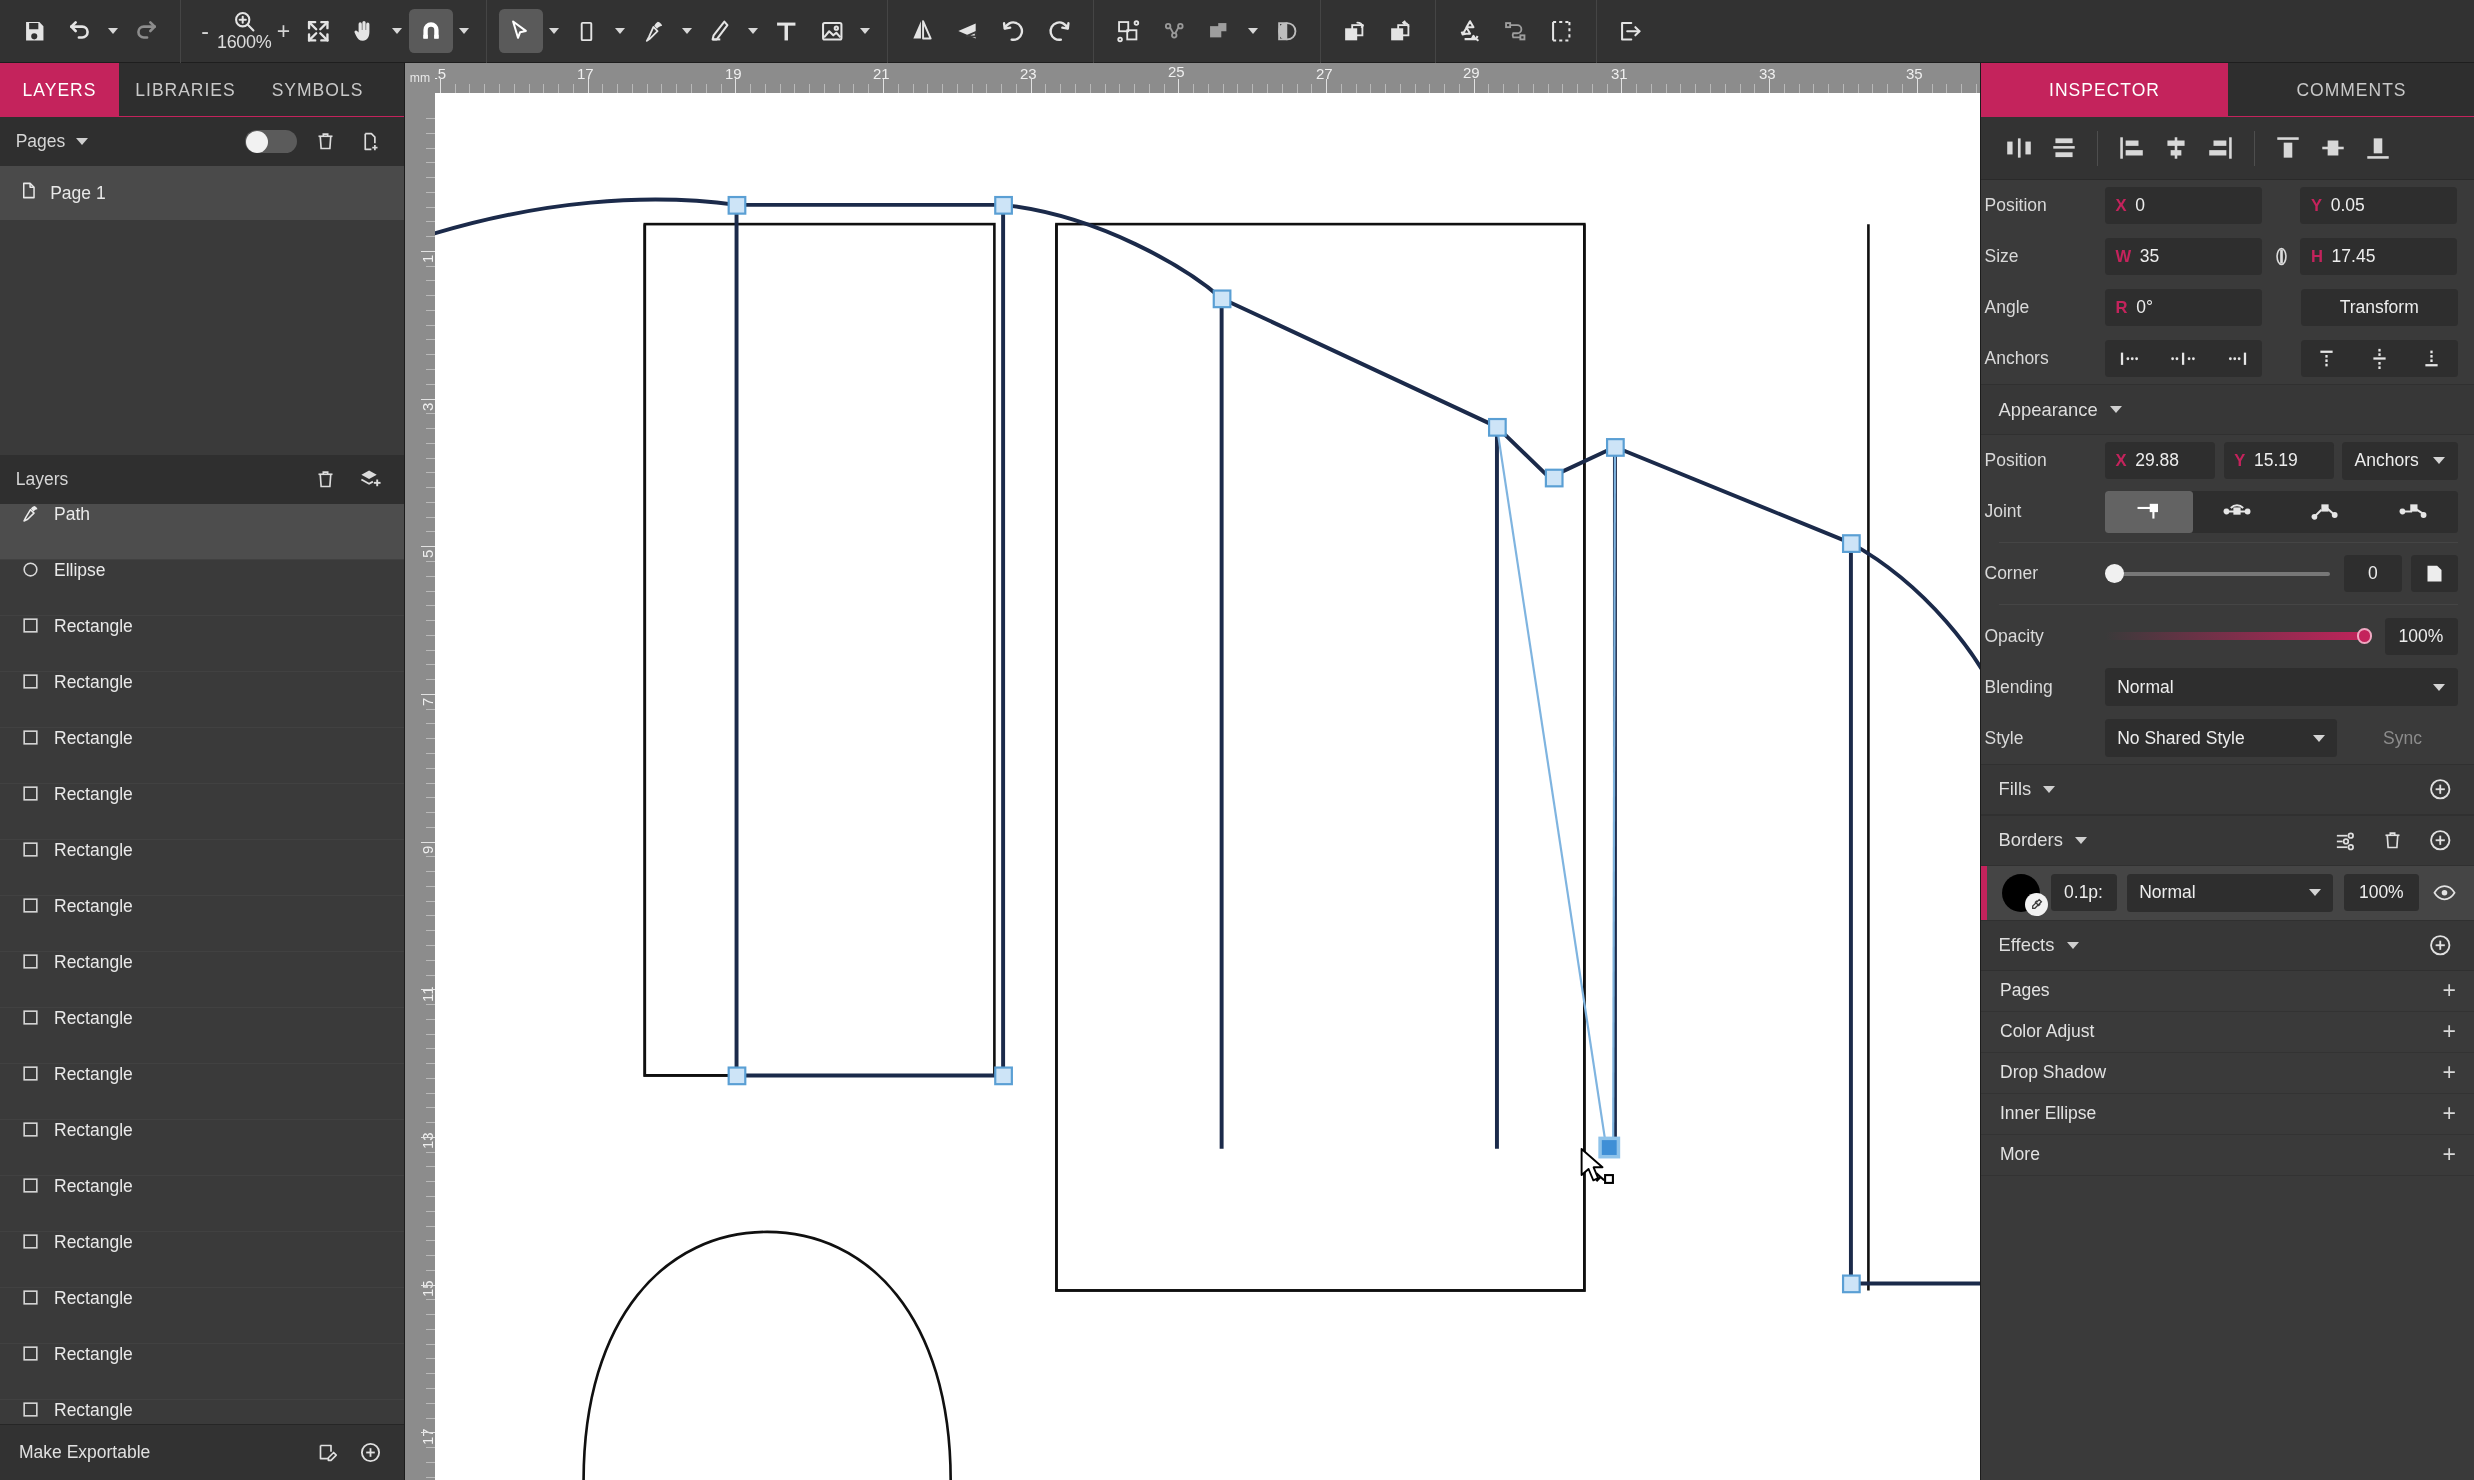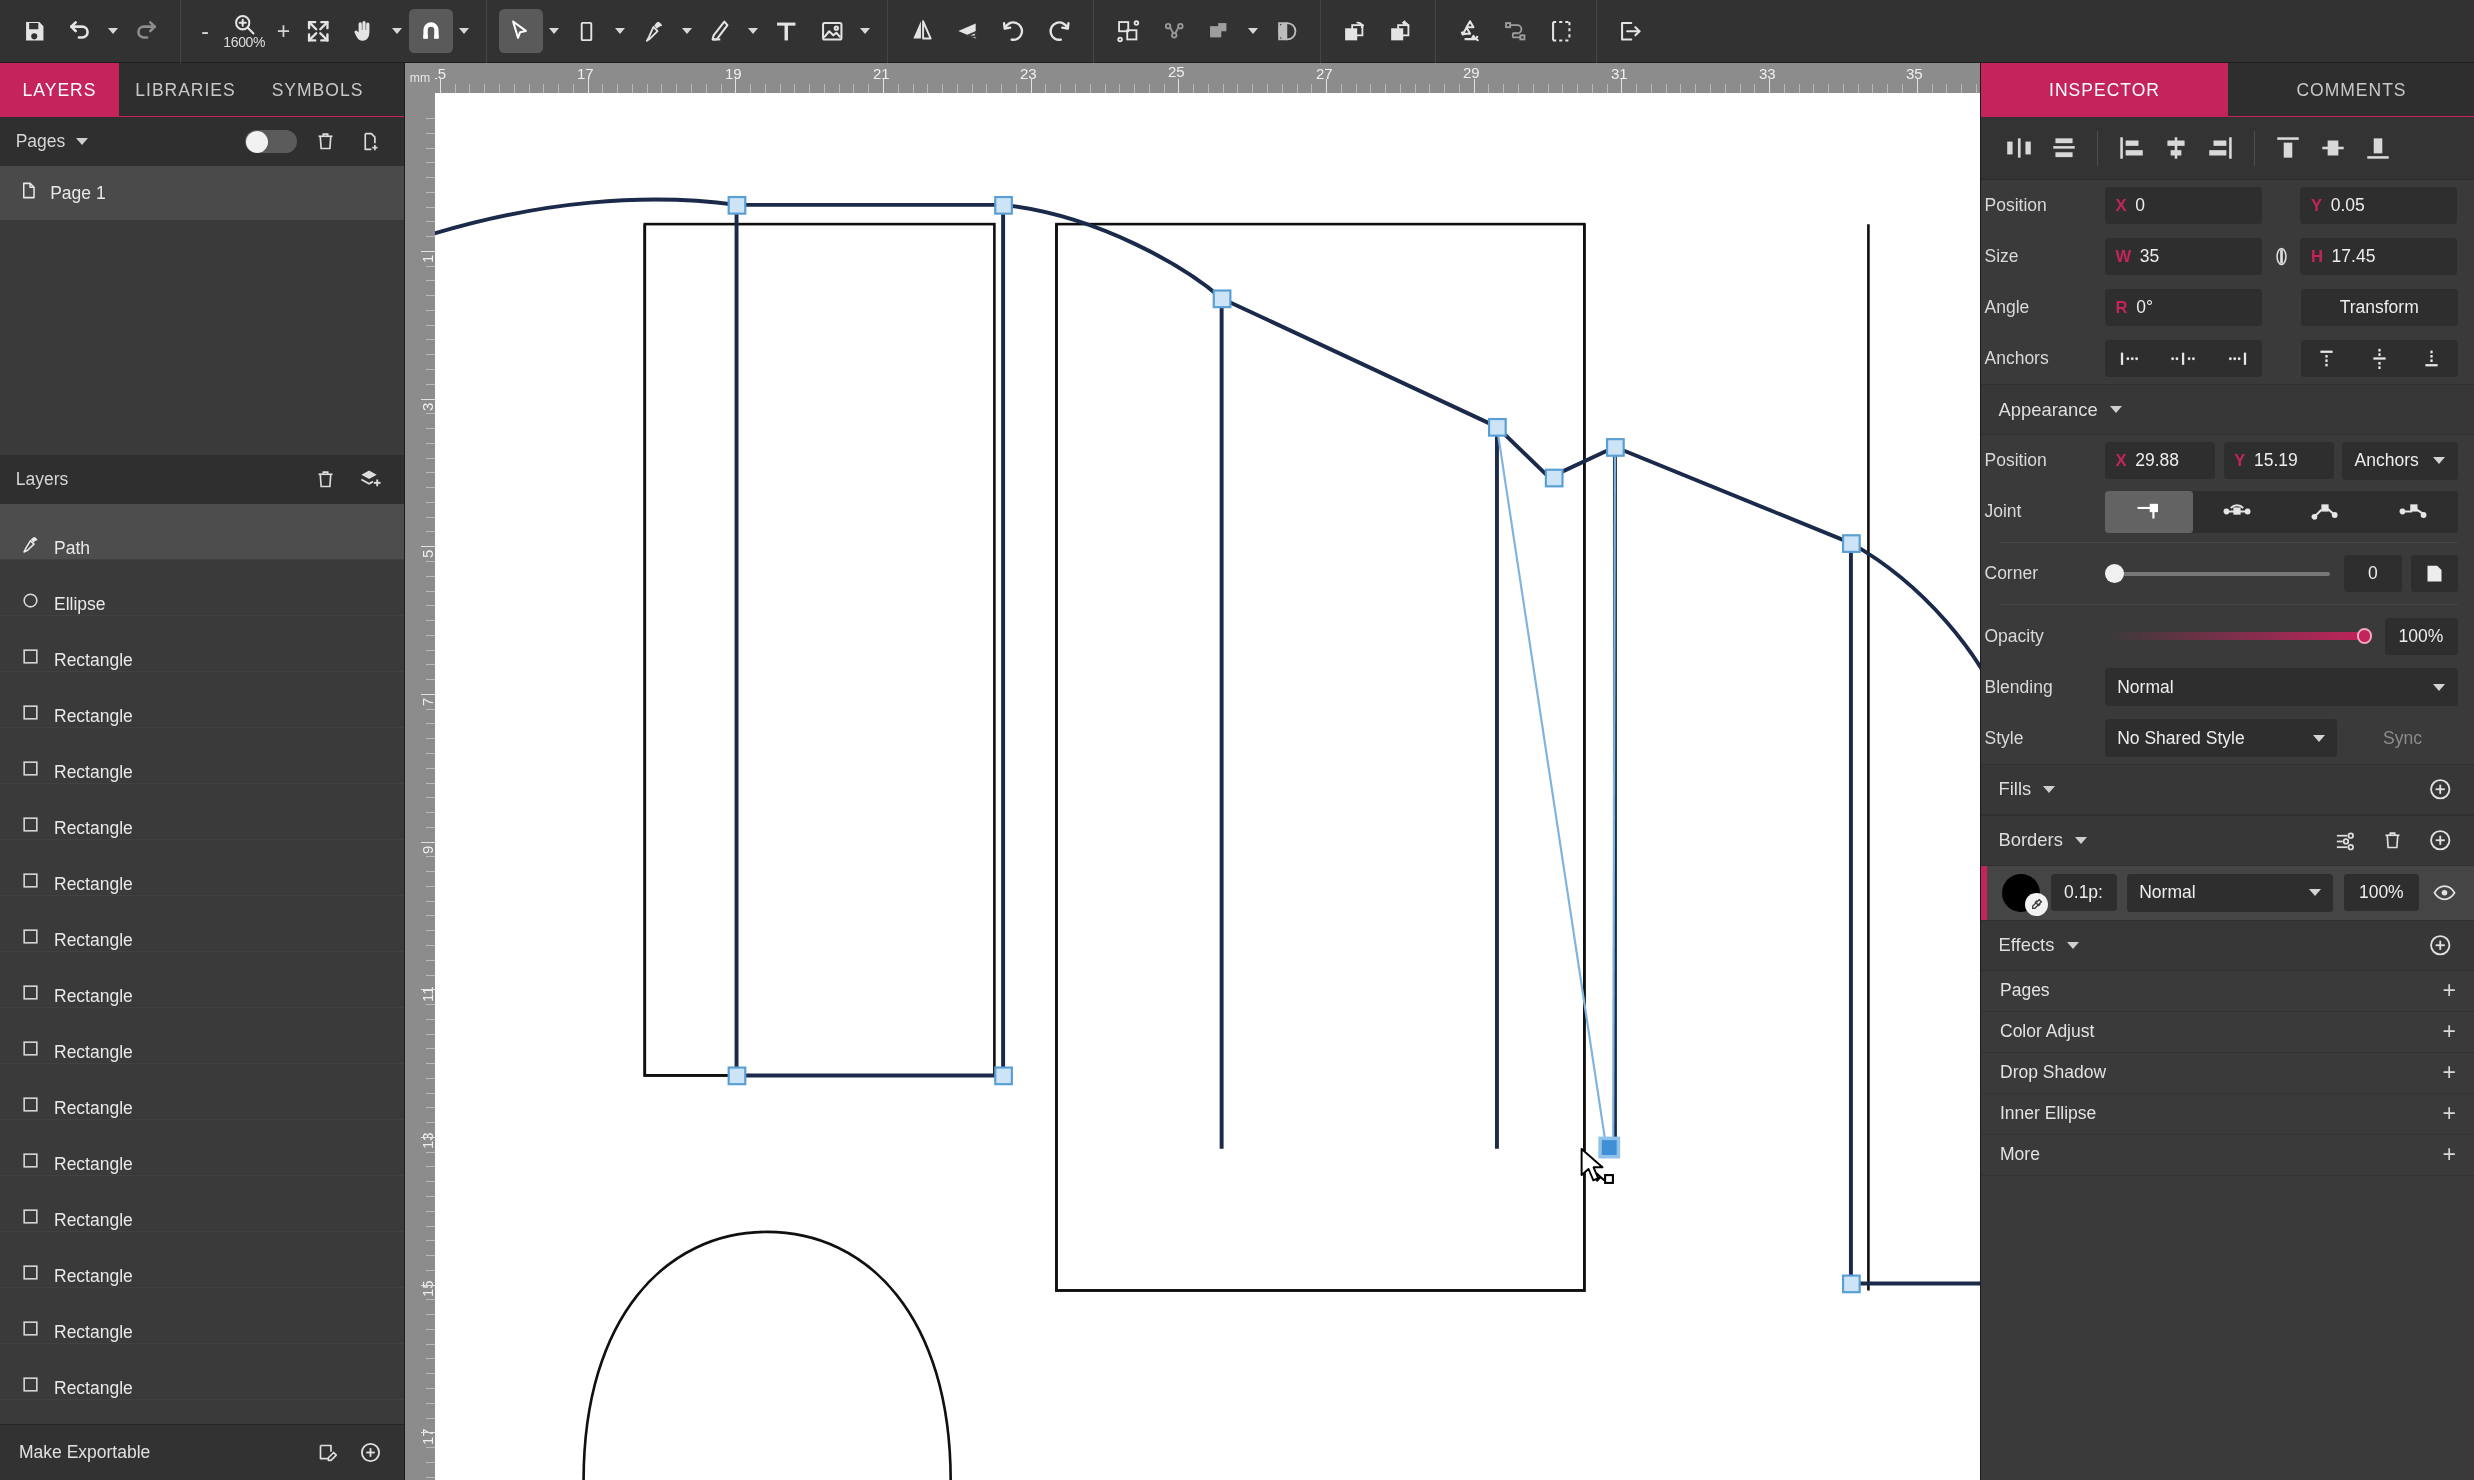--- a/index.html
+++ b/index.html
@@ -27,21 +27,21 @@
   .tb-btn svg { display: block; }
   .caret {
     width: 19px; height: 44px; display: flex; align-items: center; justify-content: center;
     cursor: pointer;
   }
   .caret::after {
     content: ""; border-left: 5.2px solid transparent; border-right: 5.2px solid transparent;
     border-top: 6.1px solid #d8d8d8;
   }
   .zoomwrap { display: flex; flex-direction: column; align-items: center; justify-content: center; width: 52px; cursor: pointer; }
-  .zoomwrap .zl { font-size: 14px; color: #dcdcdc; margin-top: -1.7px; letter-spacing: -0.3px; }
+  .zoomwrap .zl { font-size: 18px; color: #dcdcdc; margin-top: -1.7px; letter-spacing: -0.3px; }
   .pm { color: #d4d4d4; font-size: 23px; width: 23px; text-align: center; cursor: pointer; line-height: 1; }
   .pm.minus { font-size: 23px; }
 
   
   .body { display: flex; flex: 1 1 auto; min-height: 0; }
 
   
   .left {
     width: 405px; flex: 0 0 405px; background: #3a3a3a; display: flex; flex-direction: column;
     border-right: 0.9px solid #1c1c1c;
@@ -70,21 +70,21 @@
   .pages-list { background: #3a3a3a; }
   .page-row {
     height: 54px; display: flex; align-items: center; gap: 12.2px; padding-left: 19px;
     font-size: 17.5px; color: #e8e8e8; cursor: pointer;
   }
   .page-row.sel { background: #4a4a4a; }
   .pages-spacer { height: 243px; background: #3a3a3a; }
 
   .layers-list { flex: 1 1 auto; overflow: hidden; background: #3a3a3a; }
   .layer-row {
-    height: 56px; display: flex; align-items: flex-end; gap: 14px; padding-left: 21px;
+    height: 56px; display: flex; align-items: flex-start; gap: 14px; padding-left: 21px;
     font-size: 17.5px; color: #e3e3e3; cursor: pointer; border-bottom: 0.9px solid #414141;
   }
   .layer-row.sel { background: #4d4d4d; }
   .layer-row .lname { color: #e9e9e9; }
   .make-exp {
     height: 56px; flex: 0 0 56px; background: #323232; display: flex; align-items: center;
     padding: 0 15.7px 0 19px; font-size: 17.5px; color: #e0e0e0; border-top: 0.9px solid #262626; gap: 8.7px;
   }
   .make-exp .sp { flex: 1 1 auto; }
 

